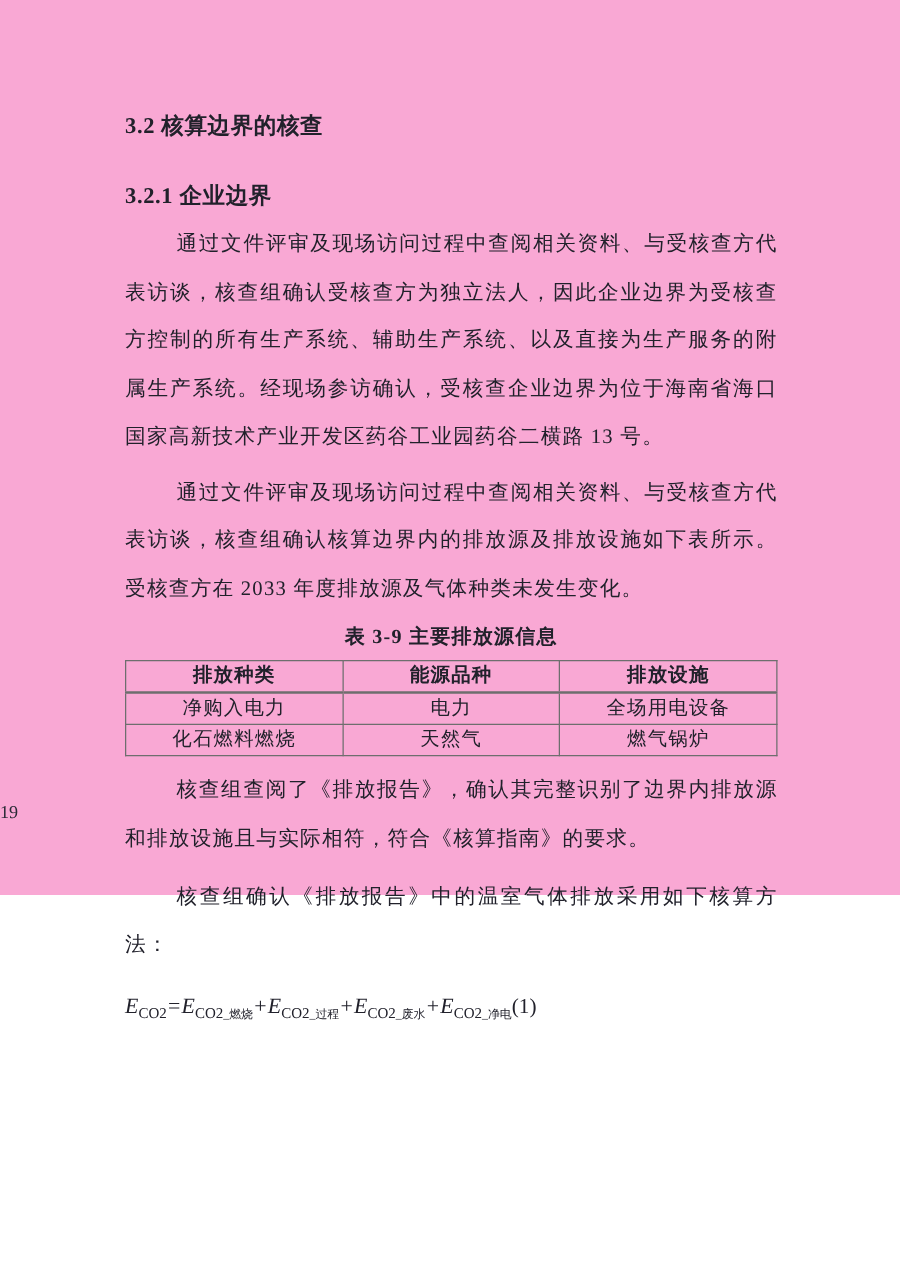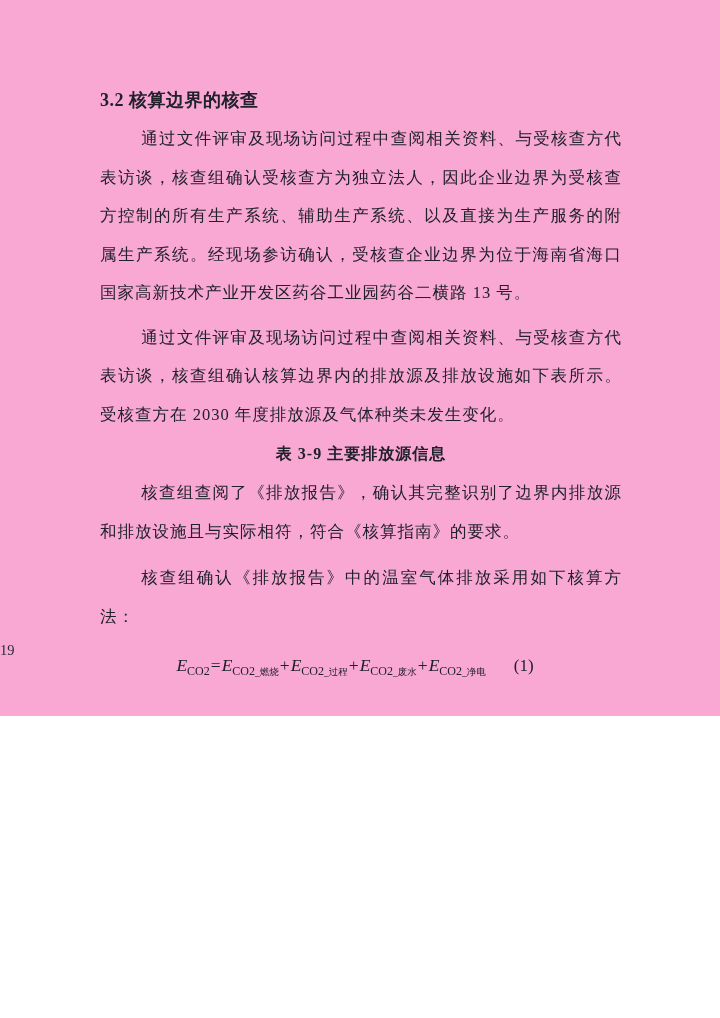--- a/index.html
+++ b/index.html
@@ -75,25 +75,24 @@
     line-height: 20px;
     letter-spacing: 1px;
   }
   table.src-table th {
     font-weight: bold;
     border-bottom: 2.5px solid #6e6e6e;
   }
   .formula {
     margin-top: 16px;
     display: flex;
-    justify-content: center;
+    justify-content: flex-start;
     align-items: baseline;
     font-size: 17.5px;
     line-height: 26px;
-    gap: 28px;
   }
   .f-base {
     font-style: italic;
     font-family: "Liberation Serif", "DejaVu Serif", serif;
   }
   .f-sub {
     font-size: 12px;
     vertical-align: -4px;
     letter-spacing: 0;
   }
@@ -116,29 +115,51 @@
   }
 </style>
 </head>
 <body>
 
 <div class="page">
   <div class="content">
 
     <h2 class="h-sec h-32">3.2 核算边界的核查</h2>
 
+    <h3 class="h-sec h-321">3.2.1 企业边界</h3>
 
     <p class="para first">通过文件评审及现场访问过程中查阅相关资料、与受核查方代表访谈，核查组确认受核查方为独立法人，因此企业边界为受核查方控制的所有生产系统、辅助生产系统、以及直接为生产服务的附属生产系统。经现场参访确认，受核查企业边界为位于海南省海口国家高新技术产业开发区药谷工业园药谷二横路 13 号。</p>
 
 
 
-    <p class="para after-head">通过文件评审及现场访问过程中查阅相关资料、与受核查方代表访谈，核查组确认核算边界内的排放源及排放设施如下表所示。受核查方在 2030 年度排放源及气体种类未发生变化。</p>
+    <p class="para after-head">通过文件评审及现场访问过程中查阅相关资料、与受核查方代表访谈，核查组确认核算边界内的排放源及排放设施如下表所示。受核查方在 2033 年度排放源及气体种类未发生变化。</p>
 
     <p class="table-caption">表 3-9 主要排放源信息</p>
 
+    <table class="src-table">
+      <thead>
+        <tr>
+          <th>排放种类</th>
+          <th>能源品种</th>
+          <th>排放设施</th>
+        </tr>
+      </thead>
+      <tbody>
+        <tr>
+          <td>净购入电力</td>
+          <td>电力</td>
+          <td>全场用电设备</td>
+        </tr>
+        <tr>
+          <td>化石燃料燃烧</td>
+          <td>天然气</td>
+          <td>燃气锅炉</td>
+        </tr>
+      </tbody>
+    </table>
 
     <p class="para after-table">核查组查阅了《排放报告》，确认其完整识别了边界内排放源和排放设施且与实际相符，符合《核算指南》的要求。</p>
 
 
     <p class="para last">核查组确认《排放报告》中的温室气体排放采用如下核算方法：</p>
 
     <div class="formula">
       <span class="f-left"><span class="f-base">E</span><span class="f-sub">CO2</span><span class="f-op">=</span><span class="f-base">E</span><span class="f-sub"><span>CO2</span><span class="f-sub-cn">_燃烧</span></span><span class="f-op">+</span><span class="f-base">E</span><span class="f-sub"><span>CO2</span><span class="f-sub-cn">_过程</span></span><span class="f-op">+</span><span class="f-base">E</span><span class="f-sub"><span>CO2</span><span class="f-sub-cn">_废水</span></span><span class="f-op">+</span><span class="f-base">E</span><span class="f-sub"><span>CO2</span><span class="f-sub-cn">_净电</span></span></span>
       <span class="f-num">(1)</span>
     </div>

